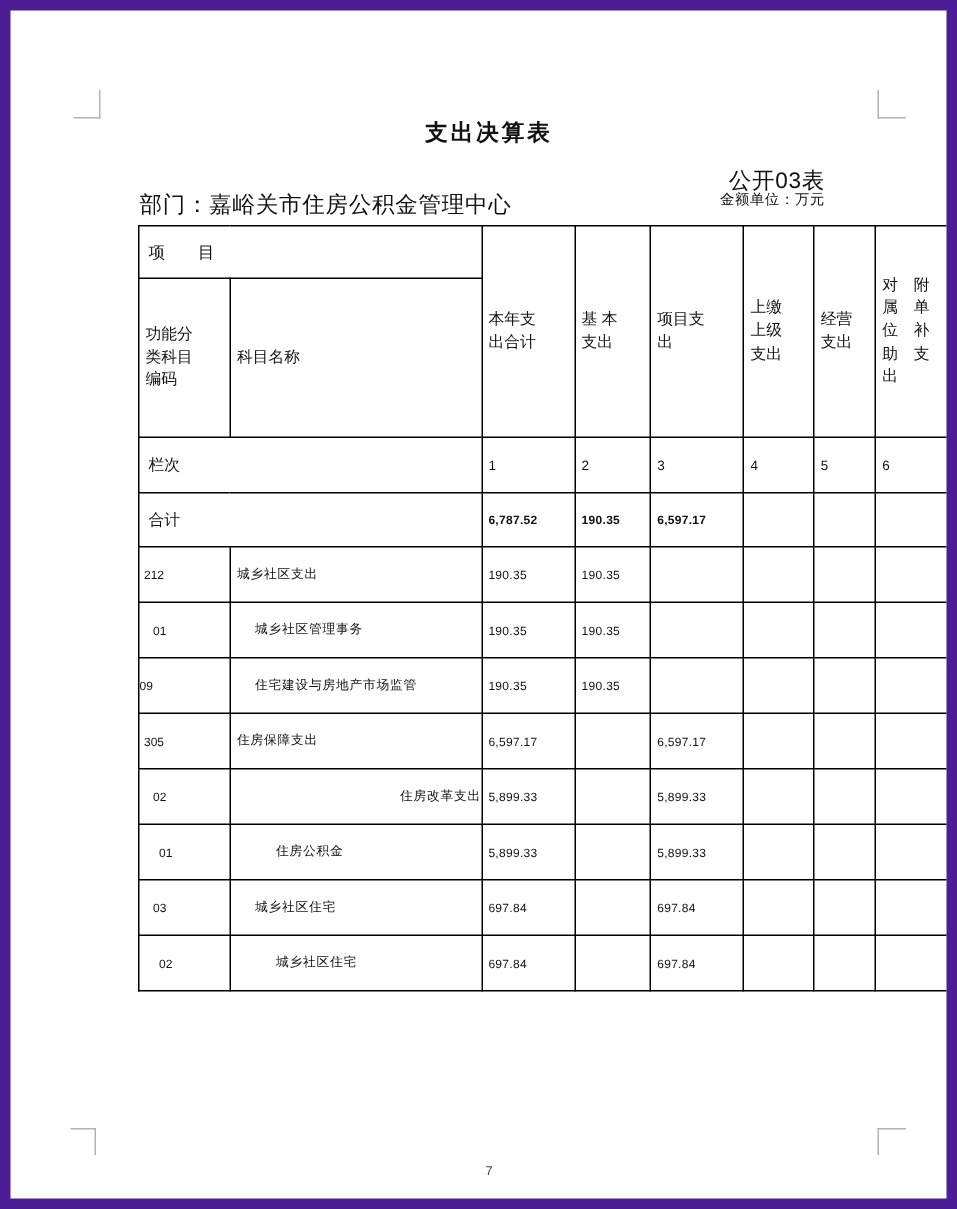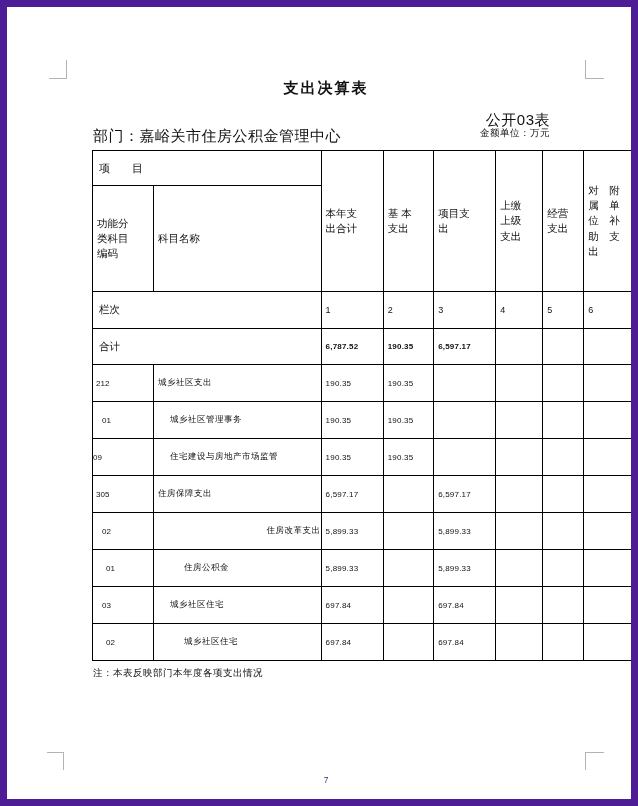--- a/index.html
+++ b/index.html
@@ -217,16 +217,15 @@
           <td class="num-cell">697.84</td>
           <td class="num-cell"></td>
           <td class="num-cell">697.84</td>
           <td class="num-cell"></td>
           <td class="num-cell"></td>
           <td class="num-cell"></td>
         </tr>
       </tbody>
   </table>
 
-  <div class="note">注：本表反映部门本年度各项支出情况</div>
   <div class="pagenum">7</div>
 
 </div>
 
 </body></html>

